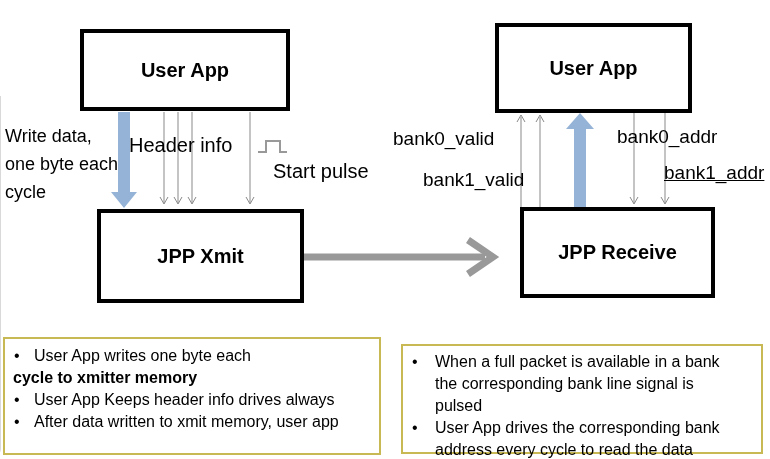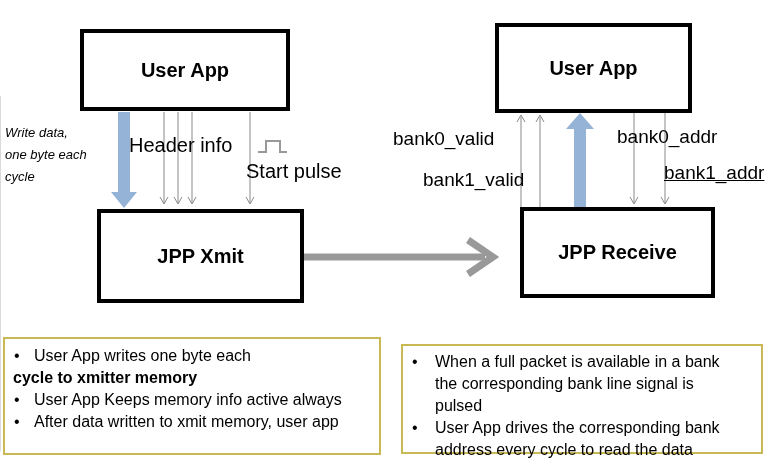--- a/index.html
+++ b/index.html
@@ -30,23 +30,23 @@
   #box-user-app-rx{left:495px;top:23px;width:197px;height:90px;}
   #box-jpp-receive{left:520px;top:207px;width:195px;height:91px;}
 
   #arrow-layer{position:absolute;left:0;top:0;width:770px;height:459px;}
   .blue-fill{fill:var(--accent-blue);stroke:none;}
   .thin{stroke:var(--thin-arrow-gray);stroke-width:1;fill:none;}
   .thick-gray{stroke:var(--arrow-gray);stroke-width:7;fill:none;}
   .pulse-glyph{stroke:var(--arrow-gray);stroke-width:2;fill:none;}
 
   .sig-label{position:absolute;white-space:nowrap;font-size:19px;}
-  #label-write-data{left:5px;top:122px;font-size:13px;line-height:22px;white-space:pre-line;font-style:italic;}
+  #label-write-data{left:5px;top:122px;font-size:18px;line-height:28px;white-space:pre-line;}
   #label-header-info{left:129px;top:134px;font-size:20px;}
-  #label-start-pulse{left:246px;top:160px;font-size:20px;}
+  #label-start-pulse{left:273px;top:160px;font-size:20px;}
   #label-bank0-valid{left:393px;top:128px;}
   #label-bank1-valid{left:423px;top:169px;}
   #label-bank0-addr{left:617px;top:126px;}
   #label-bank1-addr{left:664px;top:162px;text-decoration:underline;}
 
   .note-box{
     position:absolute;box-sizing:border-box;background:#fff;
     border:2px solid var(--note-border);
     font-size:16px;line-height:22px;
   }
@@ -132,21 +132,21 @@
   <div id="note-left" class="note-box">
     <div class="note-line">
       <span class="bullet">•</span>
       <span>User App writes one byte each</span>
     </div>
     <div class="note-line cont">
       <span>cycle to xmitter memory</span>
     </div>
     <div class="note-line">
       <span class="bullet">•</span>
-      <span>User App Keeps memory info active always</span>
+      <span>User App Keeps header info drives always</span>
     </div>
     <div class="note-line">
       <span class="bullet">•</span>
       <span>After data written to xmit memory, user app</span>
     </div>
   </div>
 
   <div id="note-right" class="note-box">
     <div class="note-line">
       <span class="bullet">•</span>

